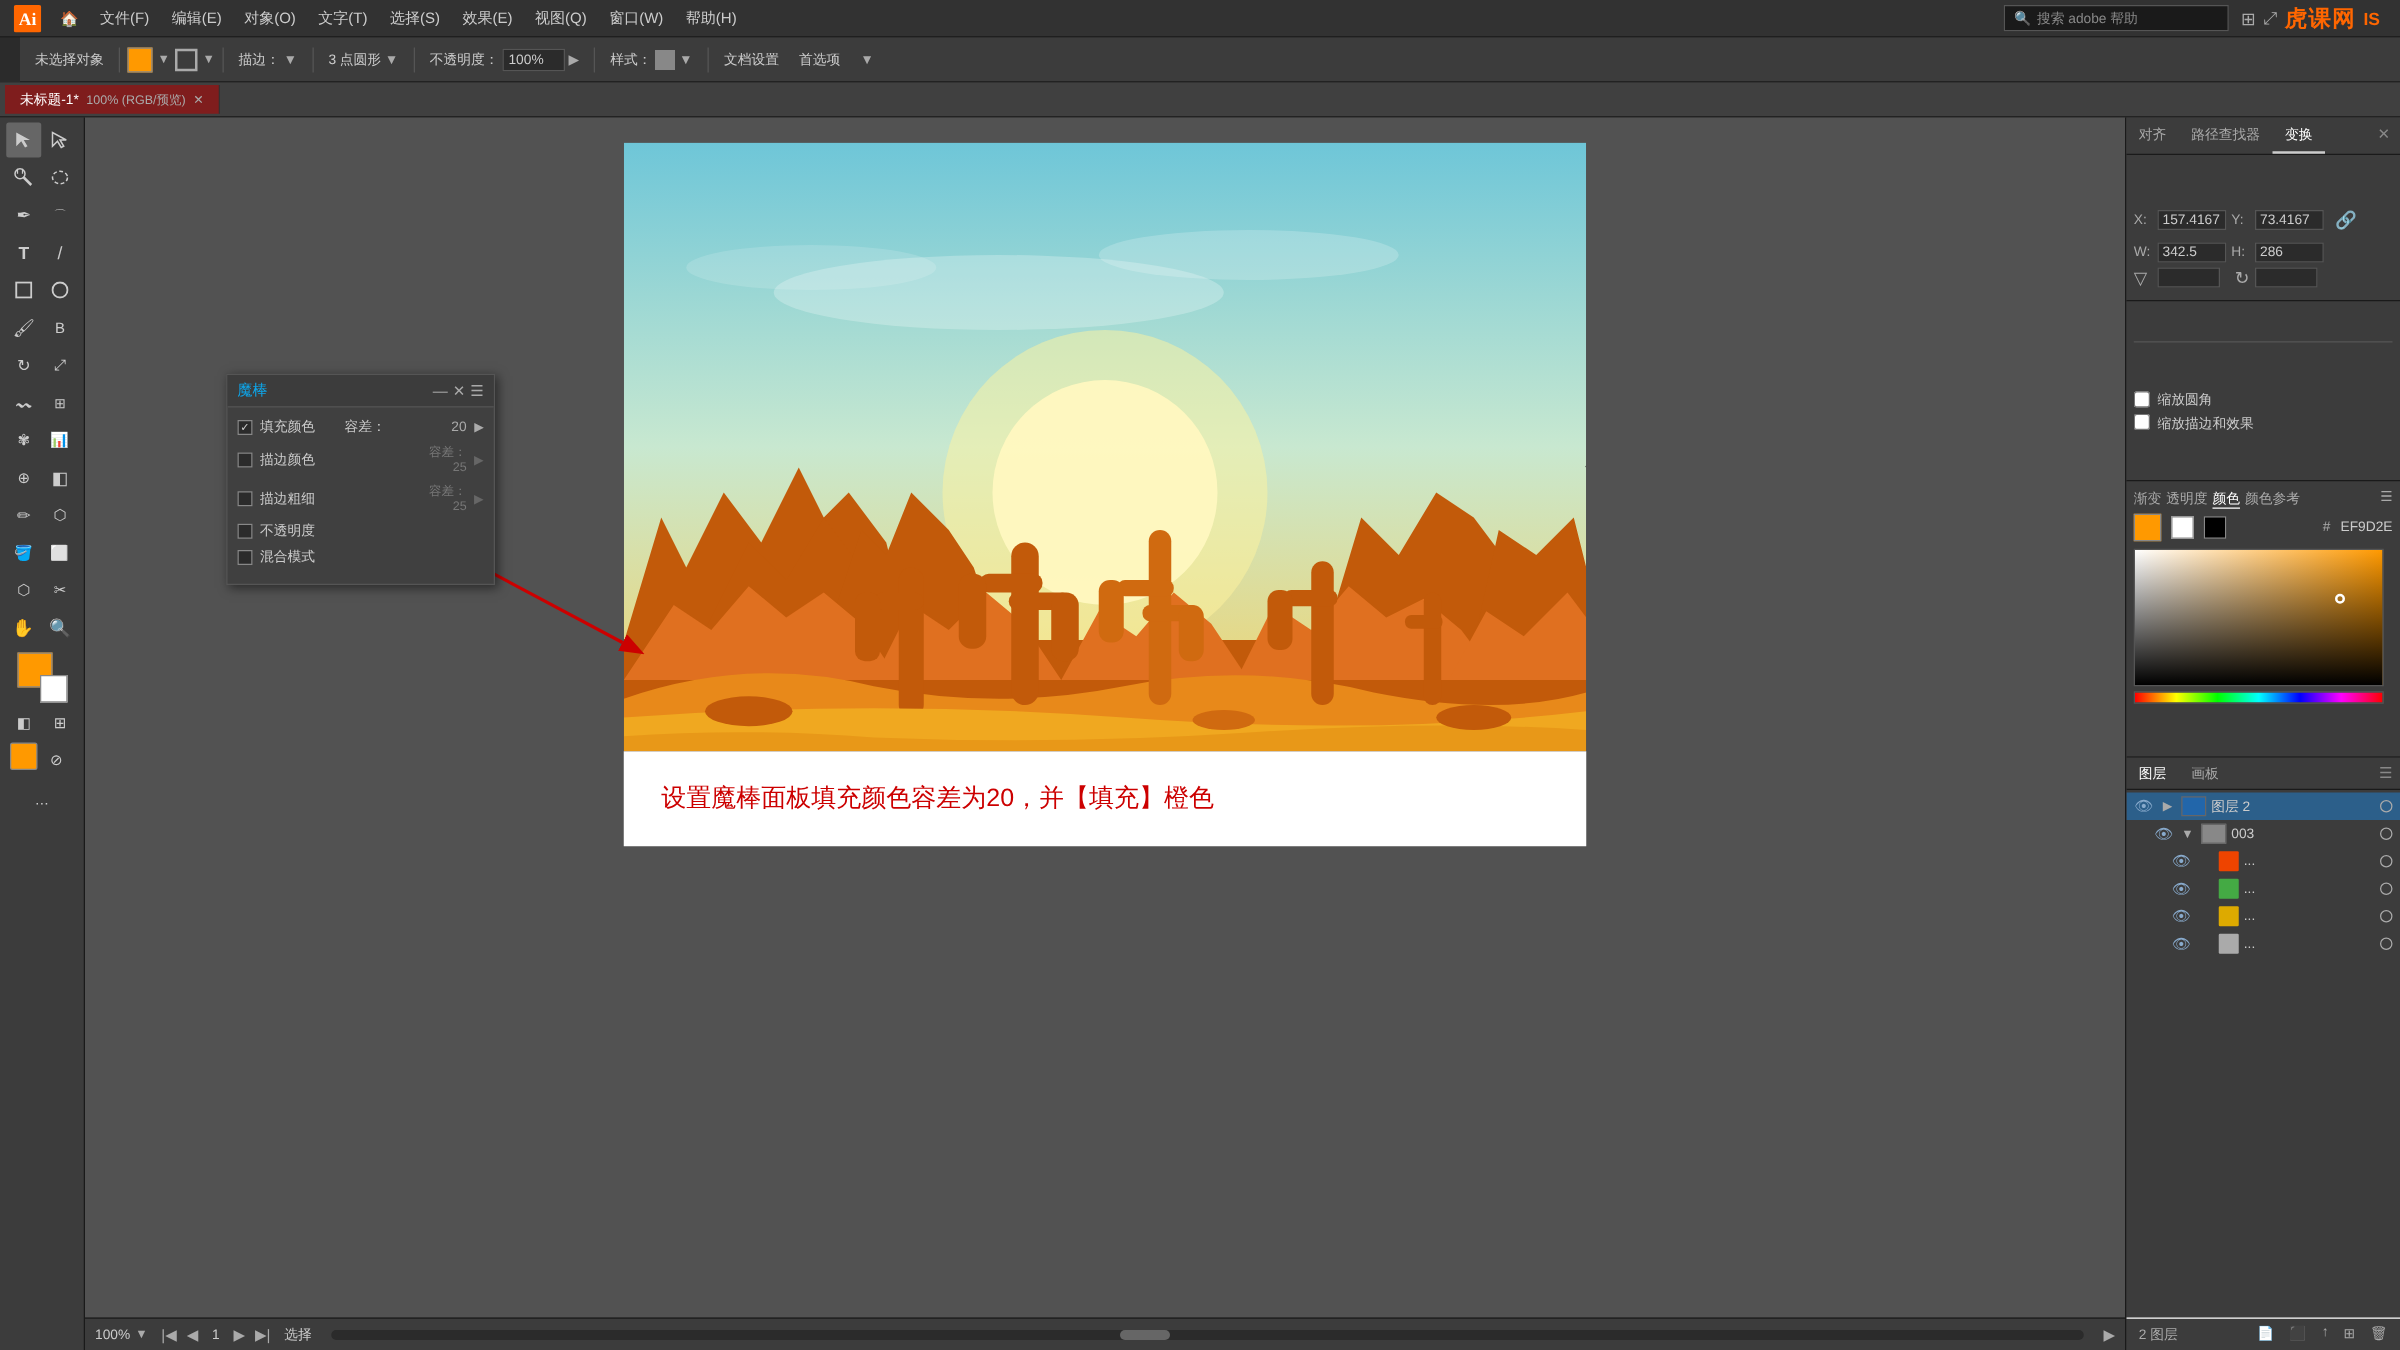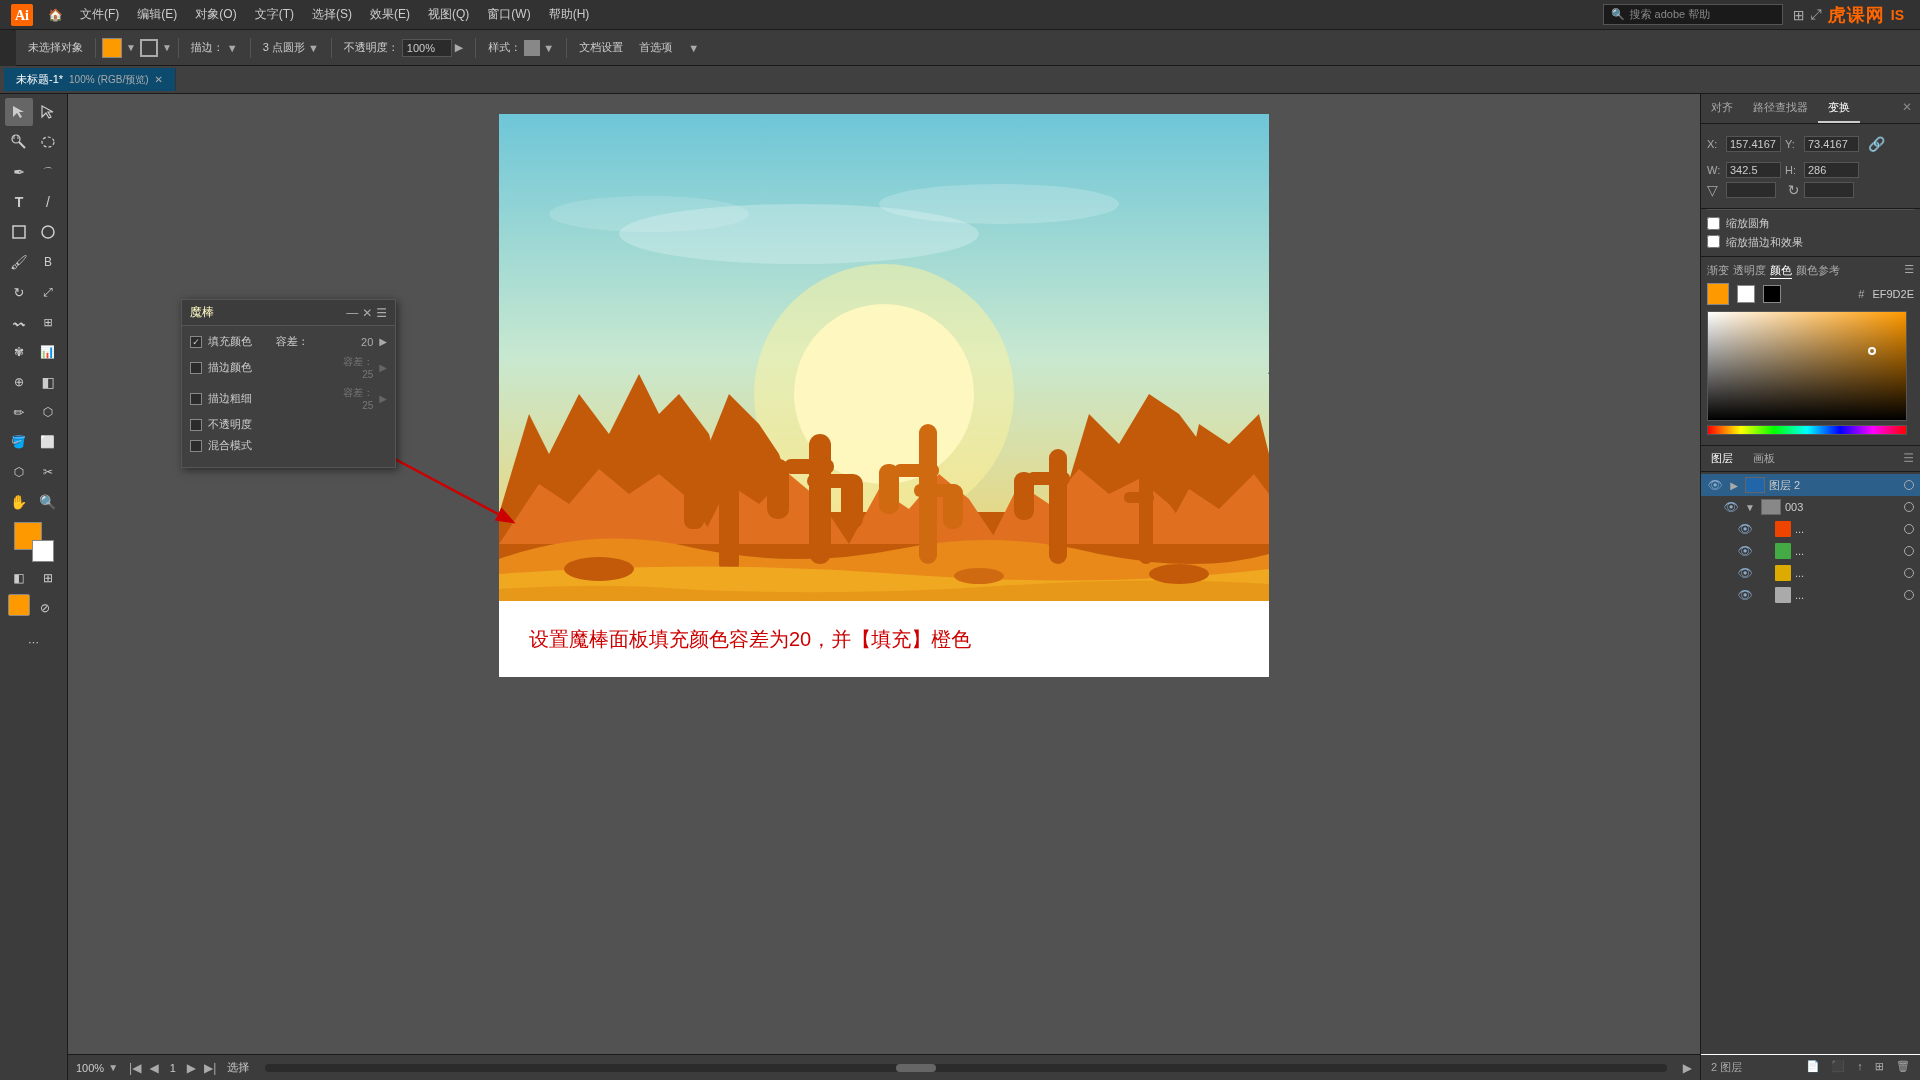--- a/index.html
+++ b/index.html
@@ -28,21 +28,21 @@
     .tb-separator { width: 1px; height: 20px; background: #555; margin: 0 2px; }
     .tb-color-swatch { width: 20px; height: 20px; background: #f90; border: 1px solid #888; }
     .tb-input { background: #2b2b2b; border: 1px solid #555; color: #ccc; font-size: 11px; padding: 2px 4px; width: 60px; }
 
     
     #tab-bar {
       width: 100%; height: 28px; background: #404040; display: flex; align-items: center;
       border-bottom: 1px solid #1a1a1a; padding: 0 4px;
     }
     .tab { padding: 4px 12px; background: #525252; color: #ccc; font-size: 11px; cursor: pointer; display: flex; align-items: center; gap: 6px; border-right: 1px solid #333; }
-    .tab.active { background: #0c4a6e; color: #fff; }
+    .tab.active { background: #7f1d1d; color: #fff; }
     .tab-close { color: #aaa; font-size: 10px; }
 
     
     #main-layout { display: flex; width: 100%; height: calc(1080px - 30px - 36px - 28px); }
 
     
     #left-toolbar {
       width: 68px; background: #3c3c3c; display: flex; flex-direction: column; align-items: center;
       padding: 4px 0; gap: 2px; border-right: 1px solid #1a1a1a; overflow: hidden; flex-shrink: 0;
     }
@@ -82,21 +82,21 @@
     .bottom-nav { display: flex; align-items: center; gap: 2px; }
     .bottom-nav-btn { color: #aaa; font-size: 12px; padding: 0 3px; cursor: pointer; }
     .bottom-page { color: #ccc; font-size: 11px; padding: 0 6px; }
     .bottom-status { color: #ccc; font-size: 11px; }
     .bottom-scrollbar { flex: 1; height: 8px; background: #2b2b2b; margin: 0 8px; border-radius: 4px; position: relative; }
     .bottom-thumb { width: 40px; height: 8px; background: #666; border-radius: 4px; position: absolute; left: 45%; }
 
     
     #right-panel {
       width: 220px; background: #3c3c3c; border-left: 1px solid #1a1a1a;
-      display: flex; flex-direction: column; overflow: hidden; flex-shrink: 0;
+      display: flex; flex-direction: column; overflow: hidden; flex-shrink: 0; gap: 32px;
     }
     #right-panel-tabs {
       display: flex; border-bottom: 1px solid #1a1a1a; background: #3c3c3c;
     }
     .rp-tab { padding: 6px 10px; font-size: 11px; color: #aaa; cursor: pointer; }
     .rp-tab.active { color: #fff; border-bottom: 2px solid #ccc; }
     .rp-tab-close { margin-left: auto; padding: 6px 8px; color: #888; cursor: pointer; }
 
     
     #layers-panel { flex: 1; display: flex; flex-direction: column; overflow: hidden; }
@@ -121,21 +121,21 @@
     
     #magic-panel {
       position: absolute; left: 113px; top: 205px;
       width: 215px; background: #404040; border: 1px solid #555;
       box-shadow: 2px 2px 8px rgba(0,0,0,0.5); z-index: 100;
     }
     #magic-panel-header {
       display: flex; align-items: center; justify-content: space-between;
       padding: 4px 8px; background: #3c3c3c; border-bottom: 1px solid #555;
     }
-    .mp-title { font-size: 12px; color: #fef9c3; }
+    .mp-title { font-size: 12px; color: #0ea5e9; }
     .mp-controls { display: flex; gap: 4px; }
     .mp-btn { color: #aaa; font-size: 12px; cursor: pointer; }
     .mp-body { padding: 8px; }
     .mp-row { display: flex; align-items: center; gap: 6px; margin-bottom: 6px; font-size: 11px; }
     .mp-checkbox { width: 12px; height: 12px; border: 1px solid #888; background: #2b2b2b; display: flex; align-items: center; justify-content: center; cursor: pointer; flex-shrink: 0; }
     .mp-checkbox.checked { background: #2b2b2b; }
     .mp-check-mark { color: #ccc; font-size: 9px; }
     .mp-label { color: #ccc; flex: 1; }
     .mp-value { color: #aaa; font-size: 11px; width: 30px; text-align: right; }
     .mp-arrow { color: #aaa; font-size: 10px; cursor: pointer; }

